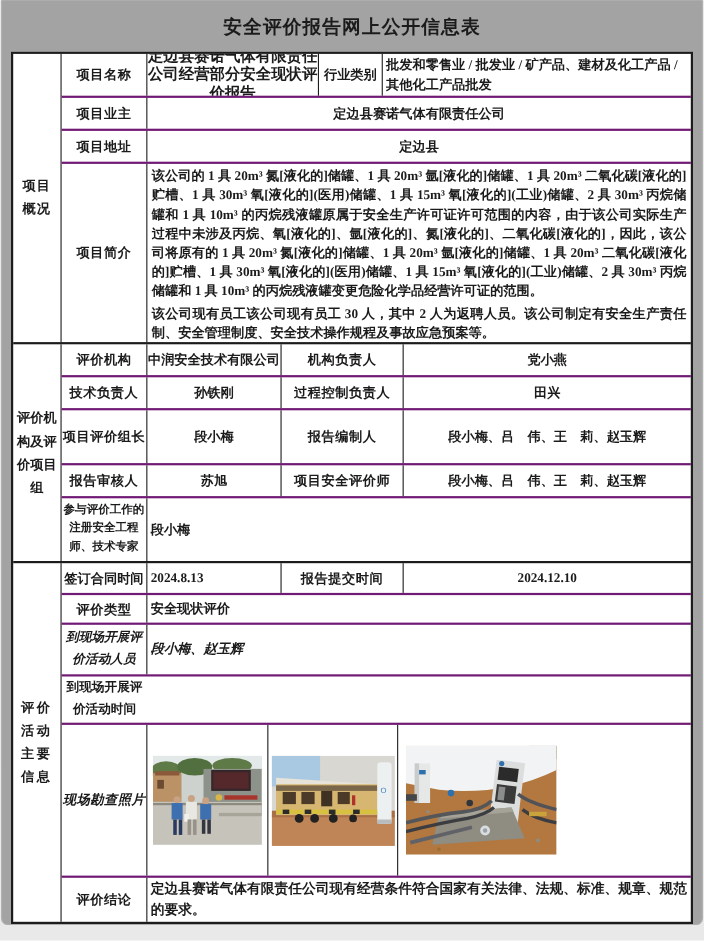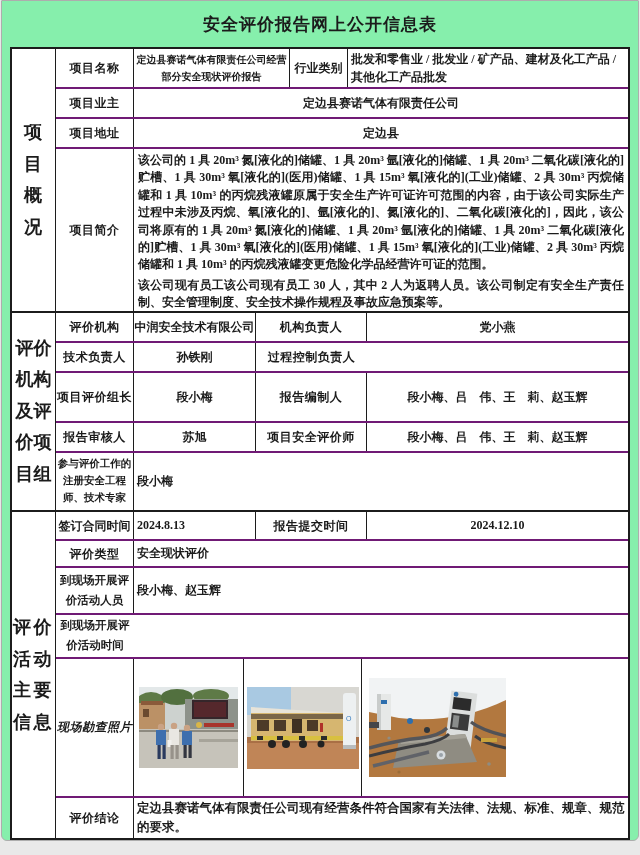--- a/index.html
+++ b/index.html
@@ -7,42 +7,42 @@
     width:640px; height:855px;
     background:#e9e9e9;
     font-family:"Liberation Serif","DejaVu Serif",serif;
     color:#1b1b1b;
     -webkit-font-smoothing:antialiased;
   }
   .page {
     box-sizing:border-box;
     width:638px; height:841px;
     margin:0 1px;
-    background:#86efac;
+    background:#a3a3a3;
     border:1px solid #adadad;
     border-radius:1px 1px 6px 6px;
     overflow:hidden;
   }
   .doc-title {
     height:46px;
     display:flex; align-items:center; justify-content:center;
     font-size:17px; font-weight:bold; letter-spacing:1px;
   }
   .tbl {
     margin:0 8px;
     border:2px solid #1c1c1c;
     background:#fff;
   }
   .section { display:flex; }
   .section:not(:last-child) { border-bottom:2px solid #1c1c1c; }
   .colA {
     width:44px; flex:0 0 44px;
     border-right:1px solid #1c1c1c;
     display:flex; align-items:center; justify-content:center;
-    font-weight:bold; font-size:18px;
+    font-weight:bold; font-size:12px;
     box-sizing:border-box;
   }
   .vlabel { display:block; text-align:center; line-height:1.75; }
   .vlabel.w2 { width:26px; letter-spacing:1px; }
   .vlabel.w3 { width:38px; }
   .vlabel.w3s { width:44px; letter-spacing:2.5px; }
   .rows { flex:1 1 auto; min-width:0; display:flex; flex-direction:column; }
   .row { display:flex; }
   .row:not(:last-child) { border-bottom:2px solid #701a75; }
   .cell {
@@ -55,28 +55,28 @@
     display:flex; align-items:center; justify-content:center;
     text-align:center; font-weight:bold; letter-spacing:0.5px;
     line-height:1.5;
   }
   .colB { width:78px; flex:0 0 78px; }
   .val { display:flex; align-items:center; font-weight:bold; }
   .val.c { justify-content:center; text-align:center; }
   .val.l { padding:0 3px; justify-content:flex-start; text-align:left; }
   .grow { flex:1 1 auto; min-width:0; }
   .h38{height:38px;} .h28{height:28px;} .h27{height:27px;} .h25{height:25px;}
-  .h48{height:48px;} .h57{height:57px;} .h45{height:45px;} .h42{height:42px;}
+  .h48{height:48px;} .h57{height:57px;} .h45{height:45px;font-style:italic;} .h42{height:42px;}
   .h137{height:137px;} .h40{height:40px;} .h162{height:162px;}
   .intro-cell { display:block; padding:3px 4px 0 4px; }
   .intro-cell p {
     margin:0 0 3px 0; font-size:12px; line-height:17.4px;
     text-align:justify; font-weight:bold;
   }
-  .name-val { font-size:10px; line-height:17px; }
+  .name-val { font-size:14px; line-height:17px; }
   .ind-val { line-height:18px; padding:2px 3px; }
   .small-lbl { font-size:10.5px; letter-spacing:0; line-height:1.6; }
   .wrap-lbl { line-height:1.7; }
   .photo-cell { display:flex; align-items:center; justify-content:center; }
   .photo-cell.pleft { justify-content:flex-start; padding-left:7px; }
   .photo { display:block; }
   .concl-val { line-height:19px; padding:1px 3px; font-size:12.5px; }
 </style>
 </head>
 <body>
@@ -123,20 +123,21 @@
         <div class="row h28">
           <div class="cell colB lbl">评价机构</div>
           <div class="cell val c" style="width:122px;flex:0 0 122px;">中润安全技术有限公司</div>
           <div class="cell lbl" style="width:111px;flex:0 0 111px;">机构负责人</div>
           <div class="cell val c grow">党小燕</div>
         </div>
         <div class="row h28">
           <div class="cell colB lbl">技术负责人</div>
           <div class="cell val c" style="width:122px;flex:0 0 122px;">孙铁刚</div>
           <div class="cell lbl" style="width:111px;flex:0 0 111px;">过程控制负责人</div>
+          <div class="cell val c grow">田兴</div>
         </div>
         <div class="row h48">
           <div class="cell colB lbl wrap-lbl">项目评价组长</div>
           <div class="cell val c" style="width:122px;flex:0 0 122px;">段小梅</div>
           <div class="cell lbl" style="width:111px;flex:0 0 111px;">报告编制人</div>
           <div class="cell val c grow">段小梅、吕　伟、王　莉、赵玉辉</div>
         </div>
         <div class="row h28">
           <div class="cell colB lbl">报告审核人</div>
           <div class="cell val c" style="width:122px;flex:0 0 122px;">苏旭</div>

